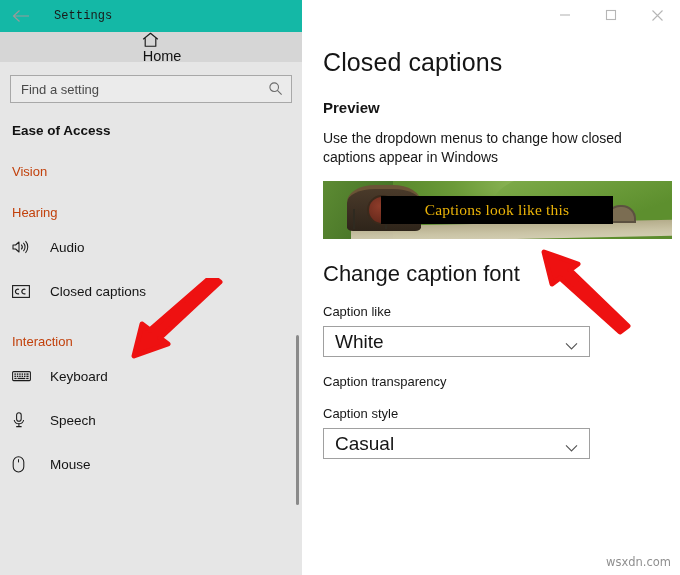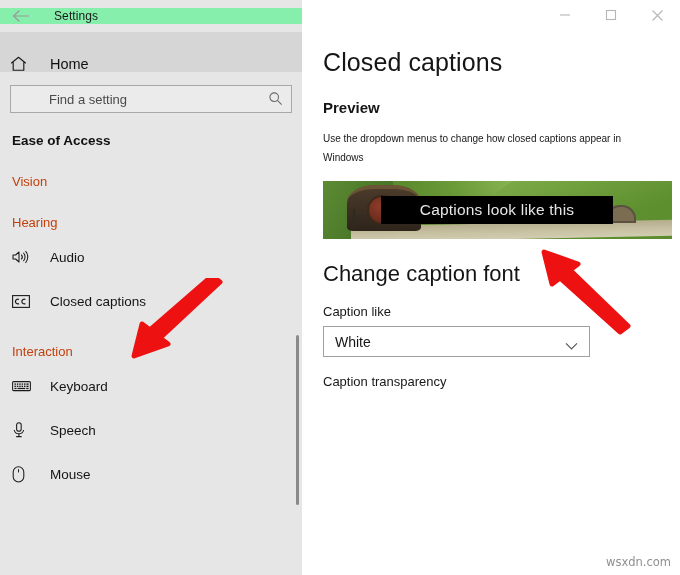--- a/index.html
+++ b/index.html
@@ -16,23 +16,24 @@
   }
 
   
   .titlebar {
     position: absolute; top: 0; left: 0;
     width: 680px; height: 32px;
     background: #e6e6e6;
     display: flex; align-items: center;
   }
   .titlebar-left {
-    width: 302px; height: 16px;
-    display: flex; align-items: center;
-    background: #86efac;
+    width: 302px; height: 32px;
+    display: flex; align-items: center;
+    background: #14b8a6;
+    font-family: Liberation Mono, monospace;
   }
   .back-btn {
     width: 42px; height: 32px;
     display: flex; align-items: center; justify-content: center;
     color: #9a9a9a;
   }
   .back-btn svg { display: block; }
   .app-title {
     font-size: 12px; color: #1a1a1a;
     margin-left: 12px;
@@ -50,39 +51,40 @@
   }
   .wbtn svg { display: block; }
 
   
   .sidebar {
     position: absolute; top: 32px; left: 0;
     width: 302px; height: 543px;
     background: #e6e6e6;
   }
   .home-row {
-    height: 40px;
-    display: flex; align-items: flex-end;
+    height: 30px;
+    display: flex; align-items: center;
     background: #d6d6d6;
     padding-left: 10px;
+    flex-direction: column;
   }
   .home-row .ico {
     width: 28px; display: flex; align-items: center; justify-content: flex-start;
     color: #1b1b1b;
   }
   .home-row .label {
     font-size: 14.5px; color: #111; margin-left: 12px;
   }
   .search-wrap { padding: 13px 10px 0 10px; }
   .searchbox {
     position: relative;
     height: 28px;
     background: #ebebeb;
     border: 1px solid #a8a8a8;
-    display: flex; align-items: flex-start; padding-left: 28px;
+    display: flex; align-items: flex-start;
   }
   .searchbox input {
     border: 0; outline: 0; background: transparent;
     font-family: "Liberation Sans", sans-serif;
     font-size: 13px; color: #3b3b3b;
     padding-left: 10px; width: 240px; height: 26px;
   }
   .searchbox input::placeholder { color: #4a4a4a; opacity: 1; }
   .search-ico {
     position: absolute; right: 8px; top: 5px;
@@ -130,21 +132,21 @@
     font-weight: normal;
     padding-top: 16px;
     letter-spacing: .1px;
   }
   .sub-head {
     font-size: 15px; color: #151515;
     margin-top: 22px;
     font-weight: bold;
   }
   .desc {
-    font-size: 10px; color: #171717;
+    font-size: 14px; color: #171717;
     margin-top: 13px; line-height: 19px;
     width: 320px;
   }
 
   
   .preview {
     position: relative;
     margin-top: 14px;
     width: 349px; height: 58px;
     overflow: hidden;
@@ -202,22 +204,22 @@
   .preview .post1 { left: 30px; }
   .preview .post2 { left: 62px; height: 16px; }
   .caption-bar {
     position: absolute;
     left: 58px; top: 15px;
     width: 232px; height: 28px;
     background: #000000;
     display: flex; align-items: center; justify-content: center;
   }
   .caption-bar span {
-    color: #e5e5e5;
-    font-family: Liberation Sans, sans-serif;
+    color: #eab308;
+    font-family: Liberation Serif, serif;
     font-size: 15.5px;
     letter-spacing: .2px;
     white-space: nowrap;
   }
 
   .sec-head {
     font-size: 22px; color: #151515;
     margin-top: 22px;
   }
   .field { margin-top: 17px; }
@@ -226,21 +228,21 @@
     margin-bottom: 7px;
   }
   .dropdown {
     position: relative;
     width: 267px; height: 31px;
     border: 1px solid #a0a0a0;
     background: #ffffff;
     display: flex; align-items: center;
   }
   .dropdown .val {
-    font-size: 14px; color: #151515;
+    font-size: 19px; color: #151515;
     padding-left: 11px;
   }
   .dropdown .chev {
     position: absolute; right: 11px; top: 10px;
     color: #555;
   }
 
   .watermark {
     position: absolute;
     right: 9px; bottom: 6px;
@@ -428,20 +430,31 @@
             <path d="M1 1.3 L6.5 7 L12 1.3" fill="none" stroke="currentColor" stroke-width="1.1"></path>
           </svg>
         </span>
       </div>
     </div>
 
     <div class="field">
       <div class="field-label">Caption transparency</div>
     </div>
 
+    <div class="field">
+      <div class="field-label">Caption style</div>
+      <div class="dropdown">
+        <span class="val">Casual</span>
+        <span class="chev">
+          <svg width="13" height="9" viewBox="0 0 13 9" aria-hidden="true">
+            <path d="M1 1.3 L6.5 7 L12 1.3" fill="none" stroke="currentColor" stroke-width="1.1"></path>
+          </svg>
+        </span>
+      </div>
+    </div>
 
     <div class="watermark">wsxdn.com</div>
   </div>
 
   <svg class="arrow-svg" id="arrow-sidebar" width="118" height="92" viewBox="0 0 118 92">
     <path d="M112 4 L52 60 L60 66 L26 78 L34 46 L42 52 L104 -2 Z" fill="#ee1111"></path>
     <path d="M112 4 L52 60 L60 66 L26 78 L34 46 L42 52 L104 -2 Z" fill="none" stroke="#ee1111" stroke-width="5" stroke-linejoin="round"></path>
   </svg>
 
   <svg class="arrow-svg" id="arrow-preview" width="104" height="92" viewBox="0 0 104 92">

